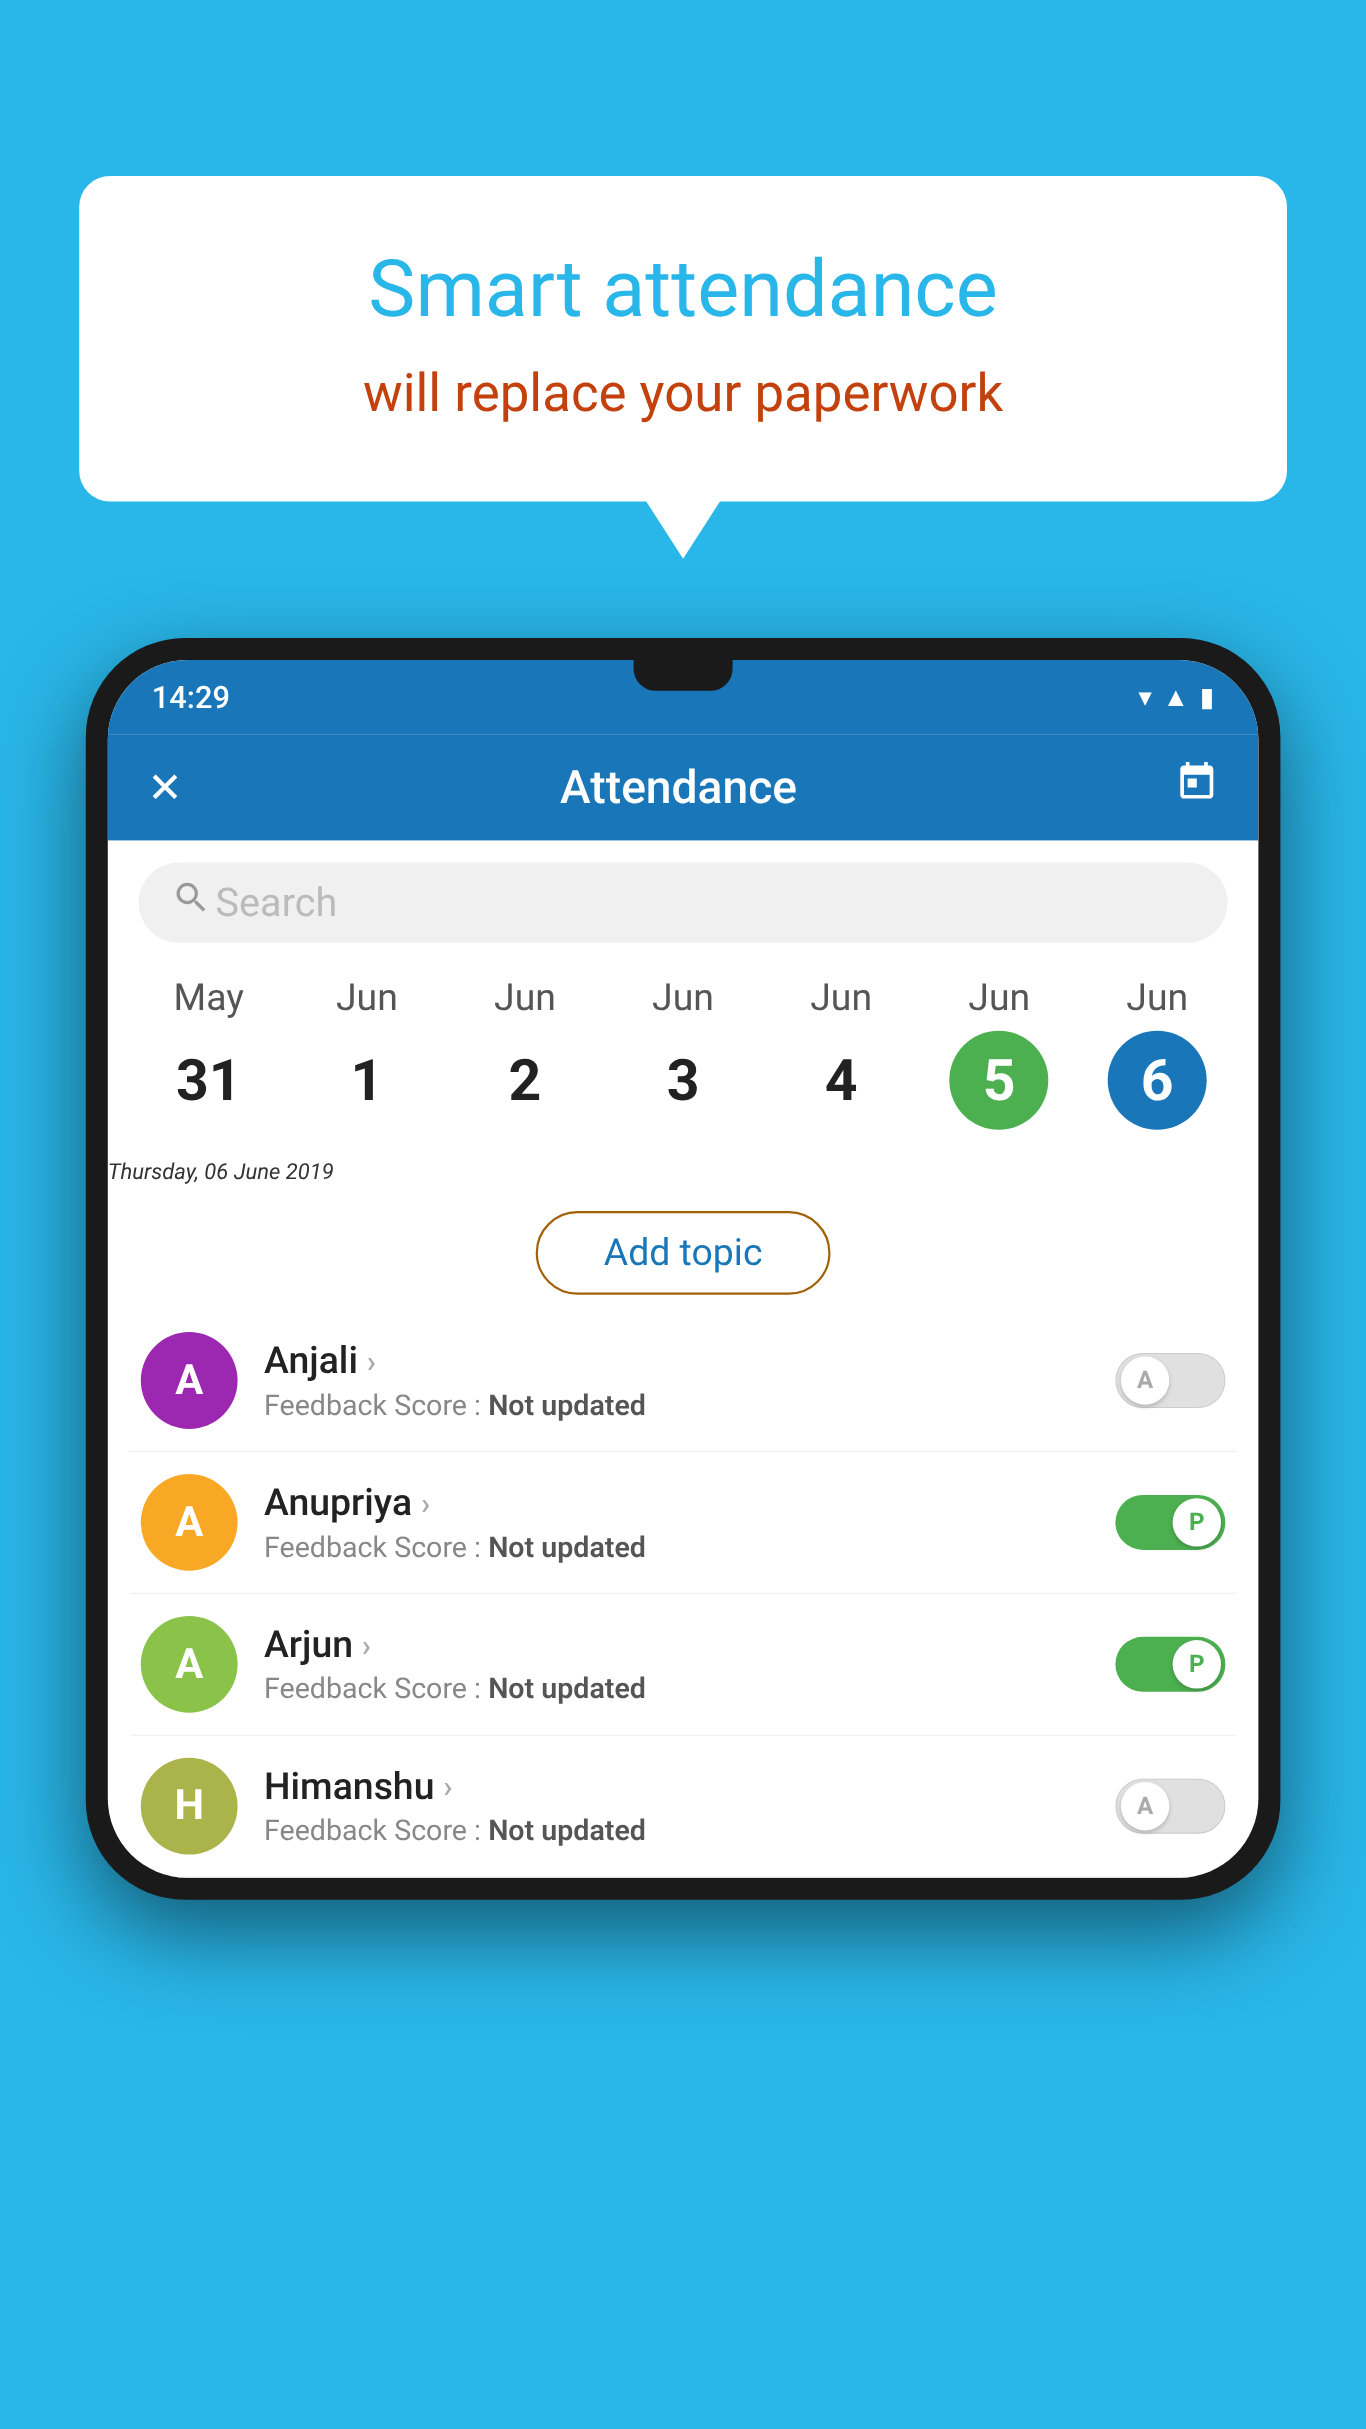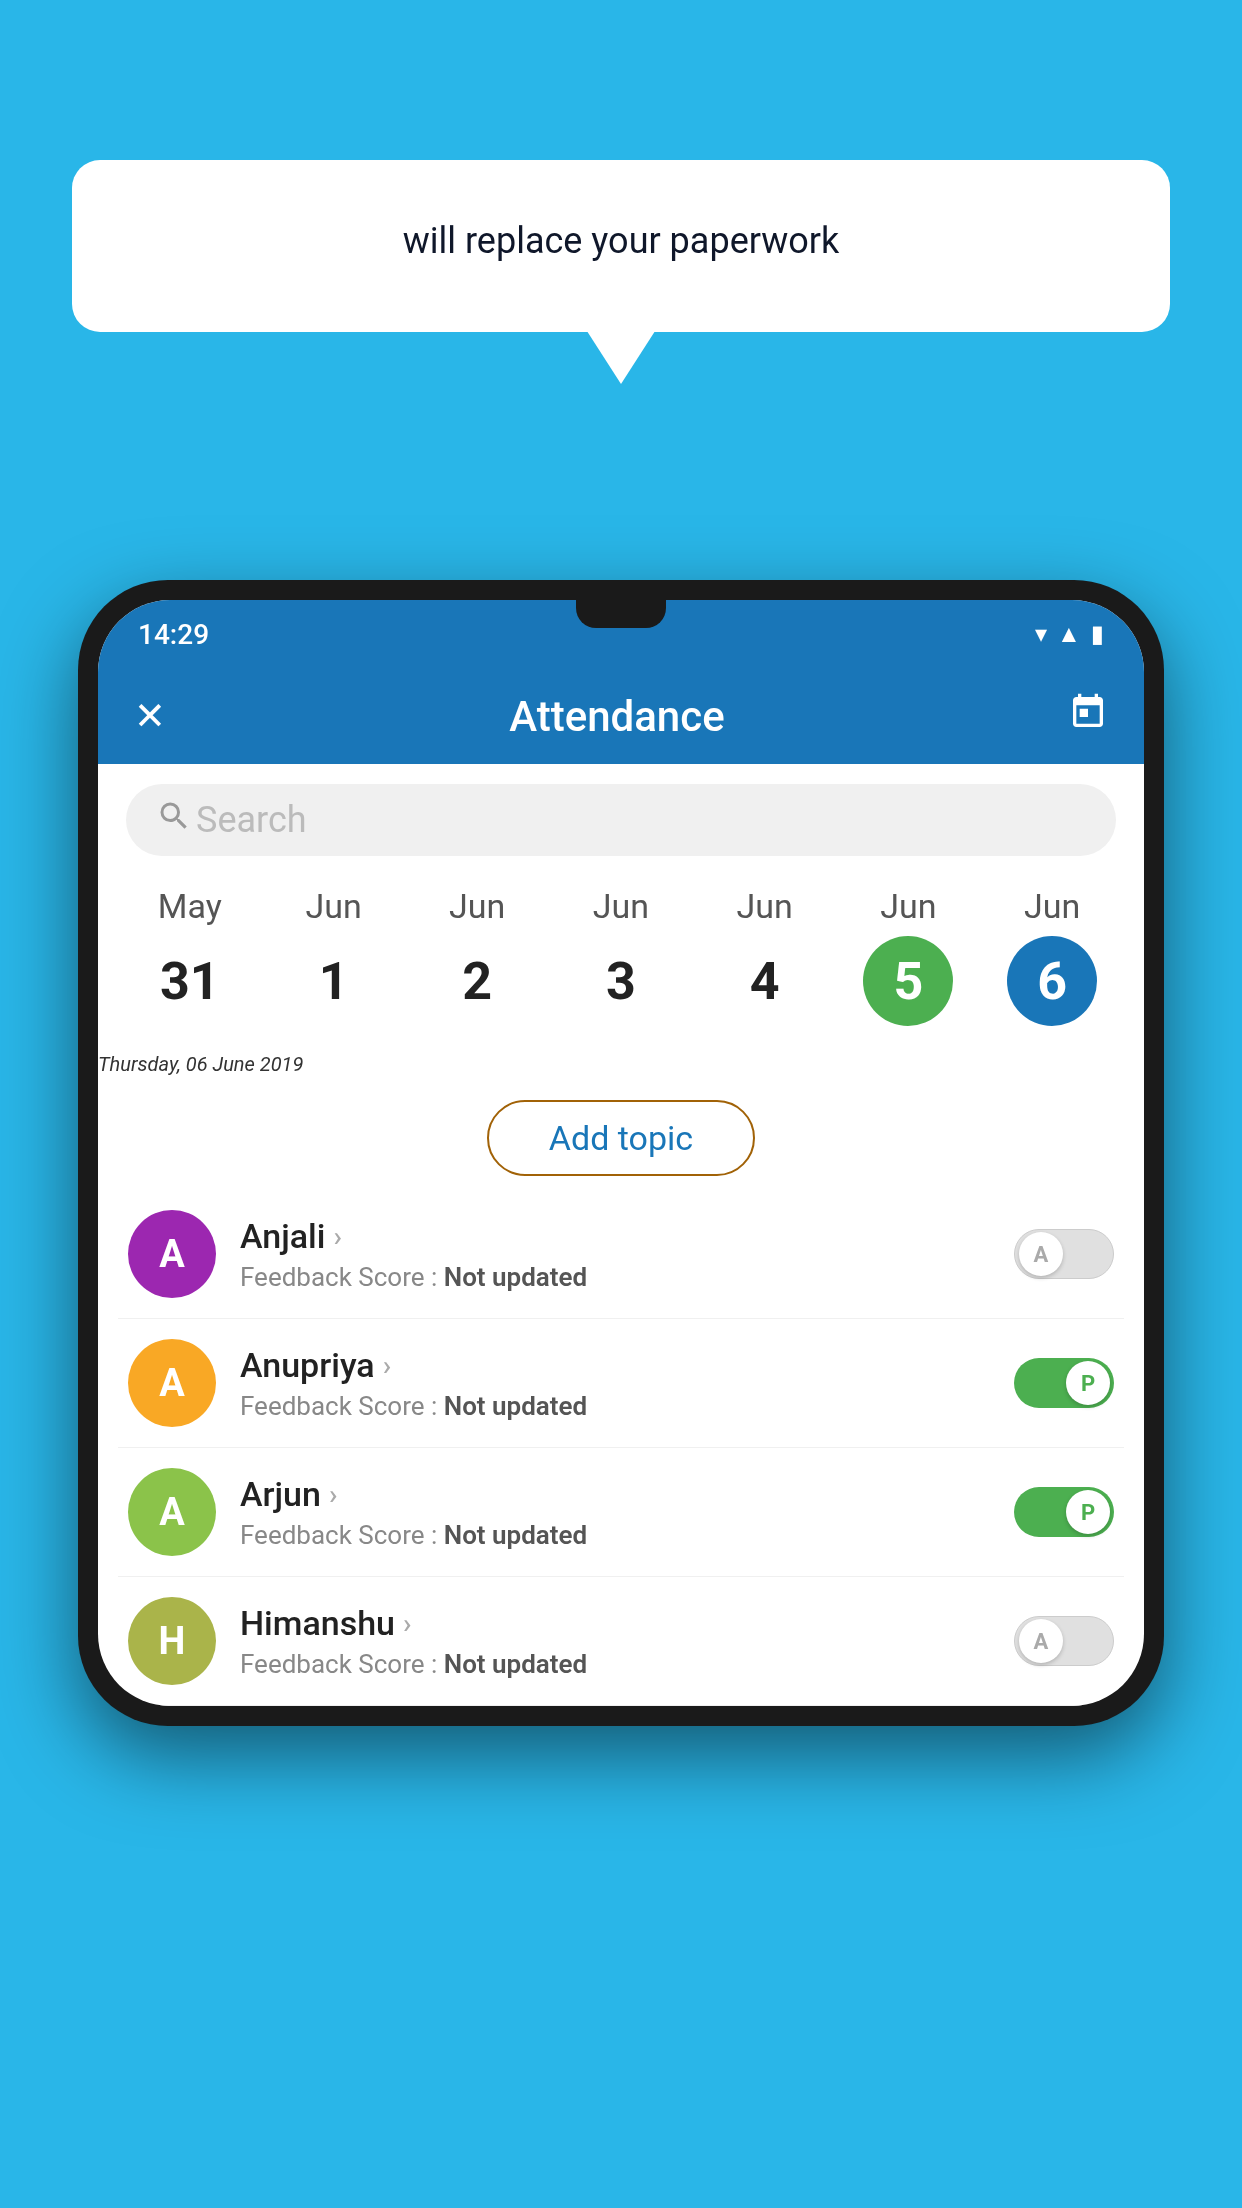--- a/index.html
+++ b/index.html
@@ -43,22 +43,22 @@
     }
 
     .speech-bubble-title {
       font-size: 72px;
       color: #29b6e8;
       font-weight: 400;
       margin-bottom: 24px;
     }
 
     .speech-bubble-subtitle {
-      font-size: 36px;
-      color: #0f172a;
+      font-size: 48px;
+      color: #c2410c;
       font-weight: 400;
     }
 
     
     .phone-wrapper {
       position: absolute;
       top: 580px;
       left: 78px;
       right: 78px;
     }
@@ -342,20 +342,21 @@
 
     .toggle-knob.on-knob {
       color: #4caf50;
     }
   </style>
 </head>
 <body>
 
 <div class="speech-bubble-wrapper">
   <div class="speech-bubble">
+    <div class="speech-bubble-title">Smart attendance</div>
     <div class="speech-bubble-subtitle">will replace your paperwork</div>
   </div>
 </div>
 
 <div class="phone-wrapper">
   <div class="phone-frame">
 
     <div class="notch"></div>
 
     <div class="phone-inner">

